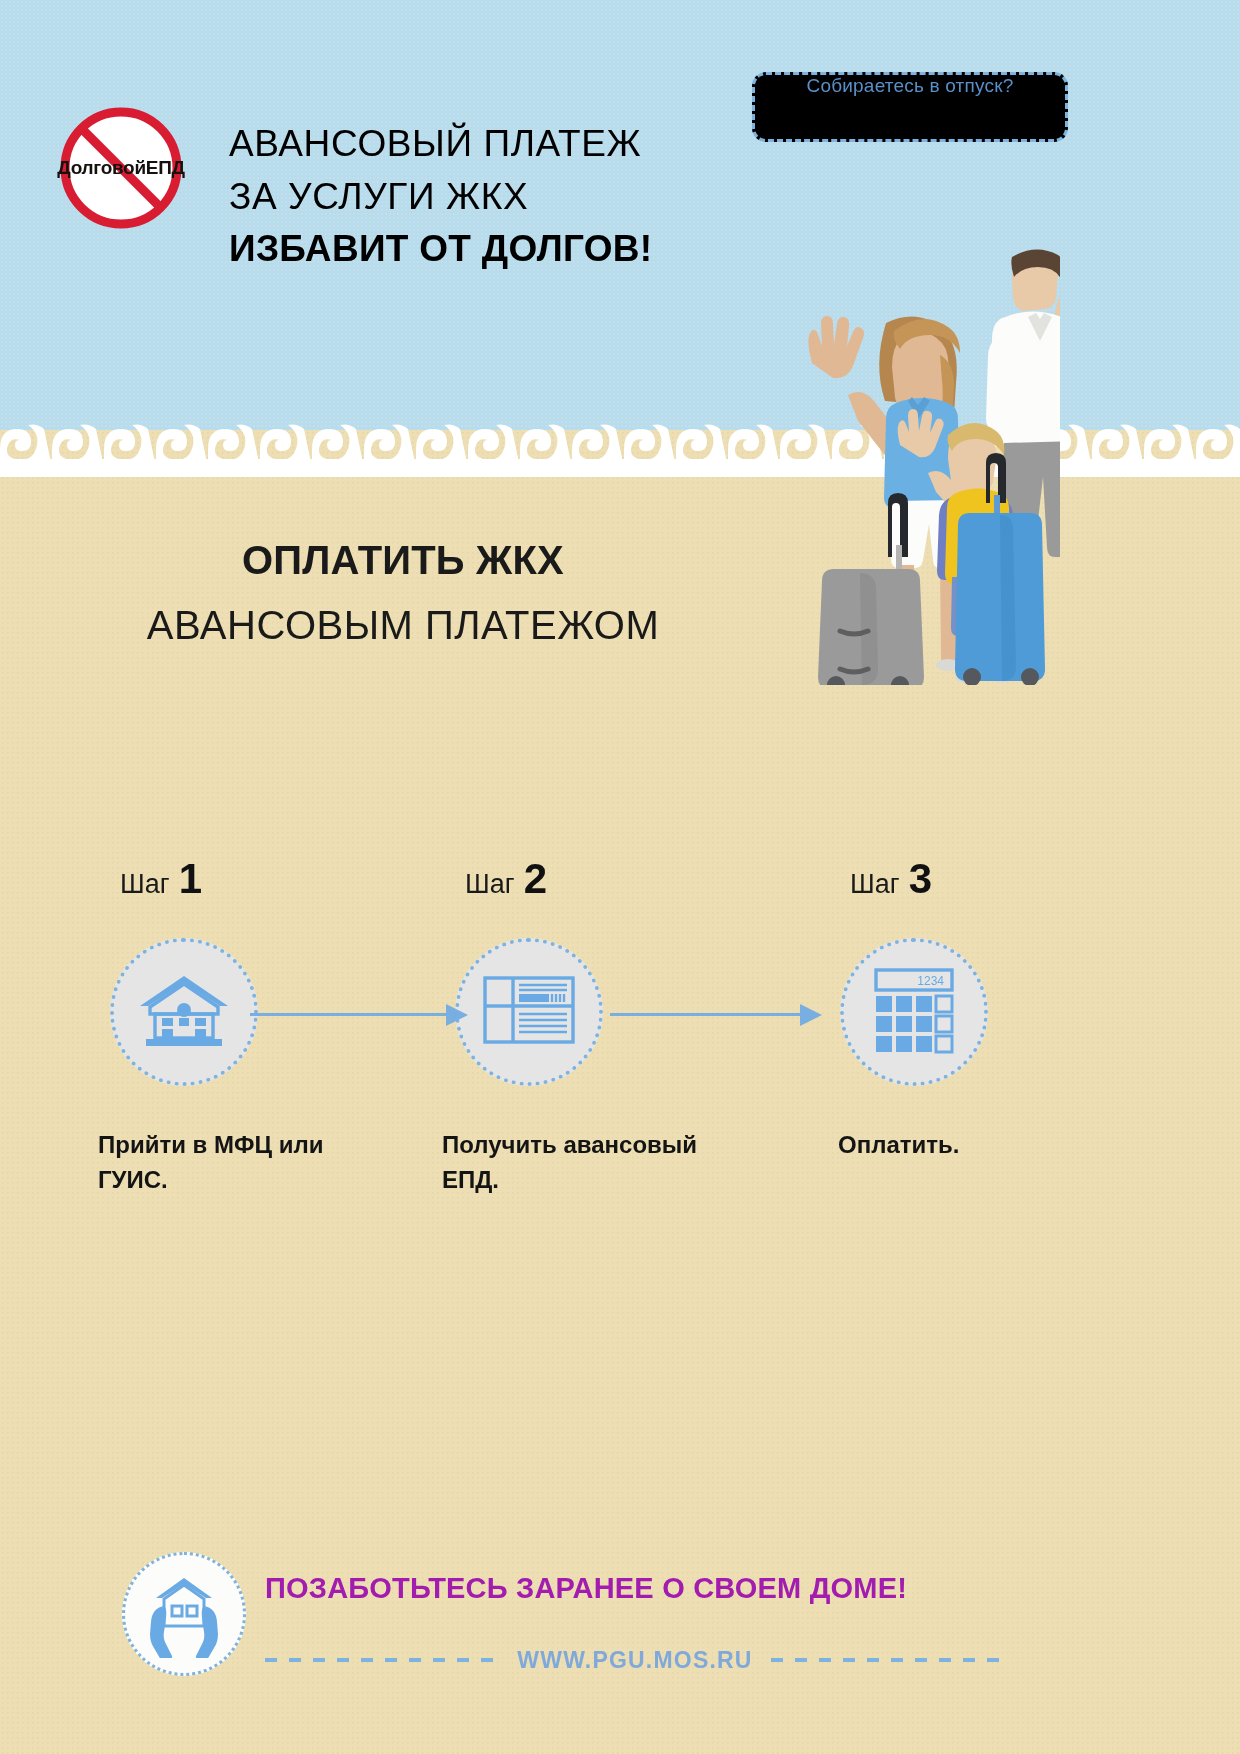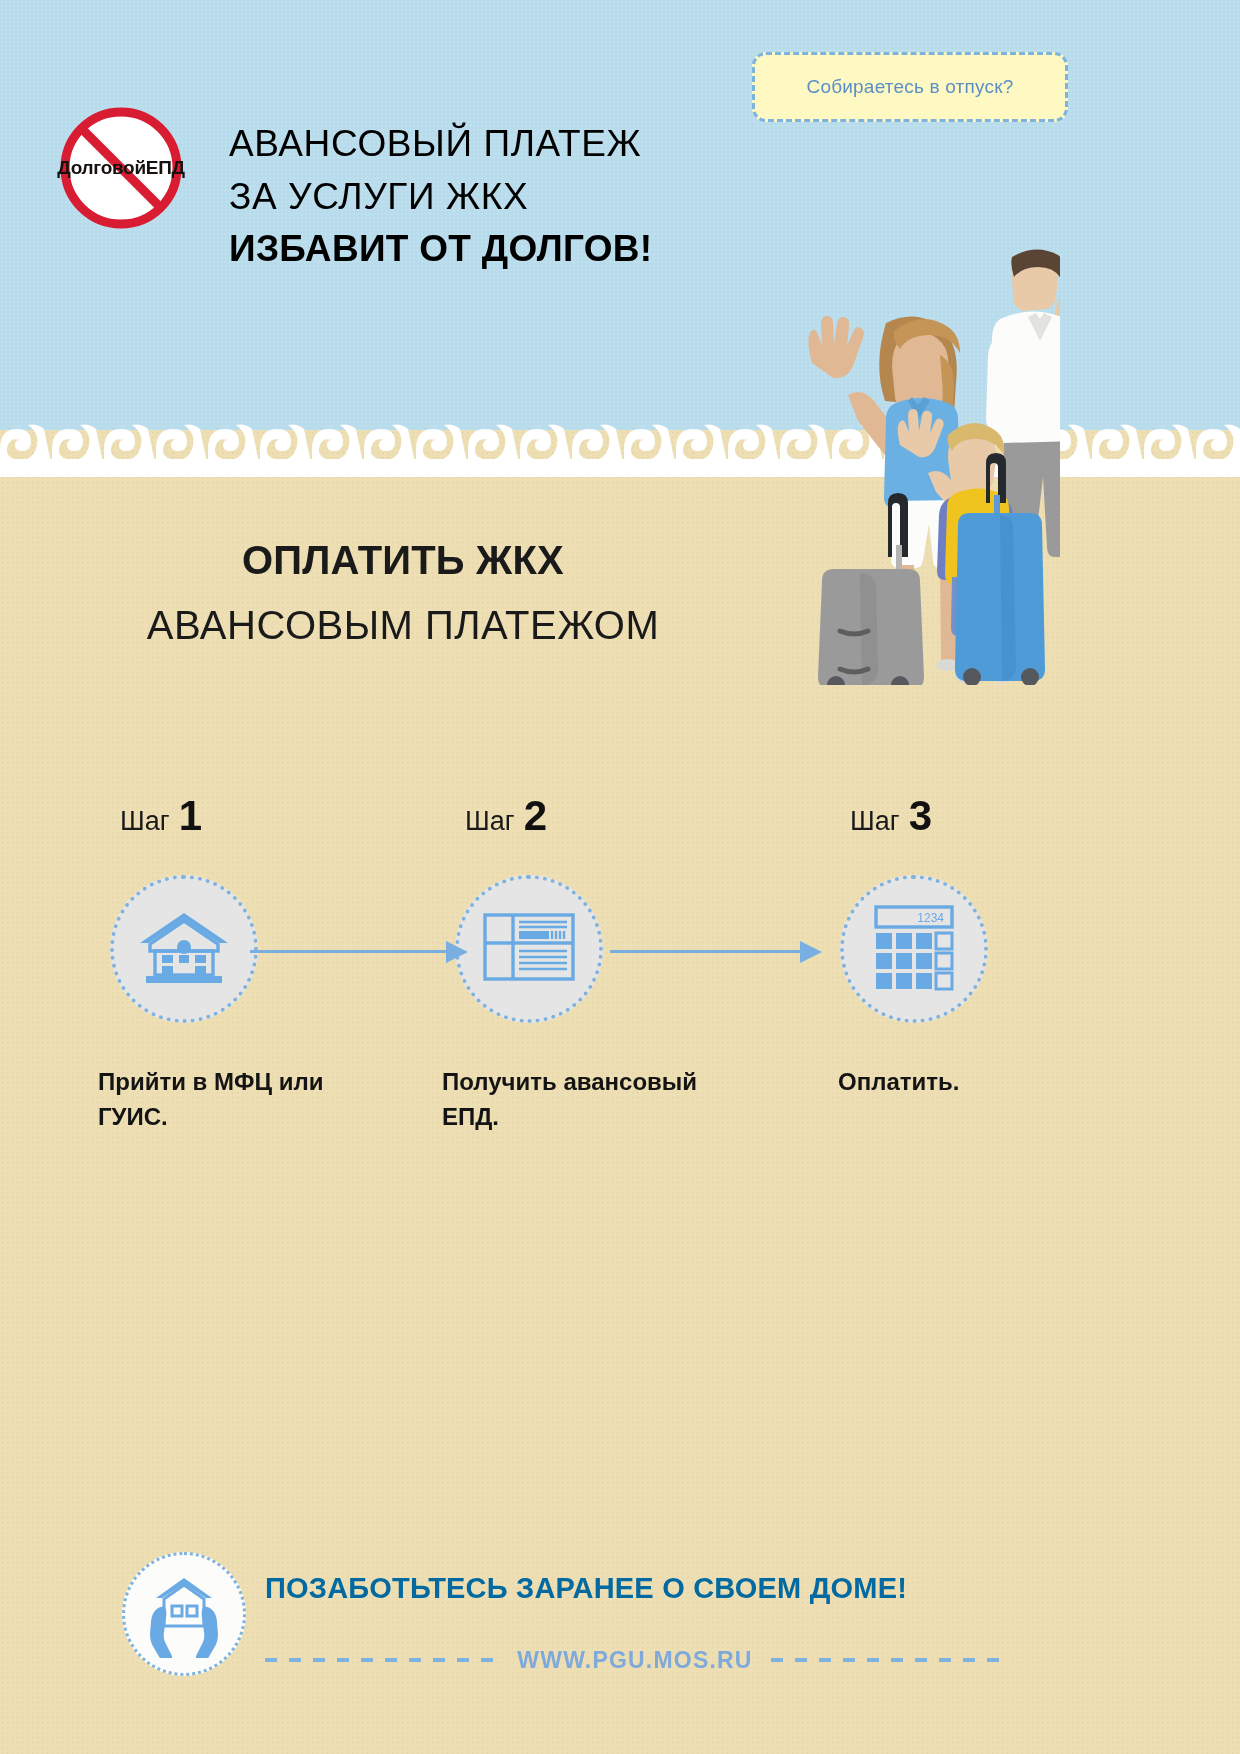--- a/index.html
+++ b/index.html
@@ -60,45 +60,45 @@
     position:absolute;left:229px;top:118px;width:560px;z-index:12;
   }
   .headline div{
     font-size:37px;color:#000000;letter-spacing:.6px;line-height:1.42;
     font-weight:400;
   }
   .headline div.bold{font-weight:700;letter-spacing:.3px;}
 
   
   .callout{
-    position:absolute;left:752px;top:52px;width:310px;height:64px;
+    position:absolute;left:752px;top:72px;width:310px;height:64px;
     border:3px dashed #7FB3DF;border-radius:14px;
-    background:#fef9c3;
-    display:flex;align-items:center;justify-content:center;z-index:14;
+    background:#000000;
+    display:flex;justify-content:center;z-index:14;
   }
   .callout span{
     font-size:19px;color:#5A8FC7;letter-spacing:.2px;
   }
 
   
   .family{
     position:absolute;left:700px;top:245px;width:360px;height:440px;z-index:8;
   }
 
   
   .subhead{
     position:absolute;left:93px;top:528px;width:620px;z-index:12;
   }
   .subhead div{
     font-size:40px;color:#1a1a1a;letter-spacing:.5px;line-height:1.62;font-weight:400;text-align:center;
   }
   .subhead div.bold{font-weight:700;letter-spacing:.2px;}
 
   
-  .steps{position:absolute;left:0;top:795px;width:1208px;height:420px;z-index:12;}
+  .steps{position:absolute;left:0;top:858px;width:1208px;height:420px;z-index:12;}
   .step{position:absolute;top:0;width:300px;}
   .step-1{left:80px;}
   .step-2{left:420px;}
   .step-3{left:790px;}
   .step-label{
     display:flex;align-items:baseline;gap:9px;height:60px;
     padding-left:40px;
   }
   .step-2 .step-label{padding-left:45px;}
   .step-3 .step-label{padding-left:60px;}
@@ -131,21 +131,21 @@
   }
 
   
   .footer-icon{
     position:absolute;left:122px;top:1552px;width:118px;height:118px;
     border-radius:50%;background:#FCFCFA;border:3px dotted #7FB3DF;
     display:flex;align-items:center;justify-content:center;z-index:12;
   }
   .footer-tagline{
     position:absolute;left:265px;top:1572px;width:740px;
-    font-size:29px;font-weight:700;color:#0369a1;letter-spacing:.2px;z-index:12;
+    font-size:29px;font-weight:700;color:#a21caf;letter-spacing:.2px;z-index:12;
   }
   .footer-url-row{
     position:absolute;left:265px;top:1645px;width:740px;height:30px;
     display:flex;align-items:center;gap:18px;z-index:12;font-weight:bold;
   }
   .dashline{flex:1;height:4px;
     background:repeating-linear-gradient(to right,#7FB3DF 0 12px,transparent 12px 24px);
   }
   .footer-url{
     font-size:23px;color:#7FA9DA;letter-spacing:1.2px;white-space:nowrap;

